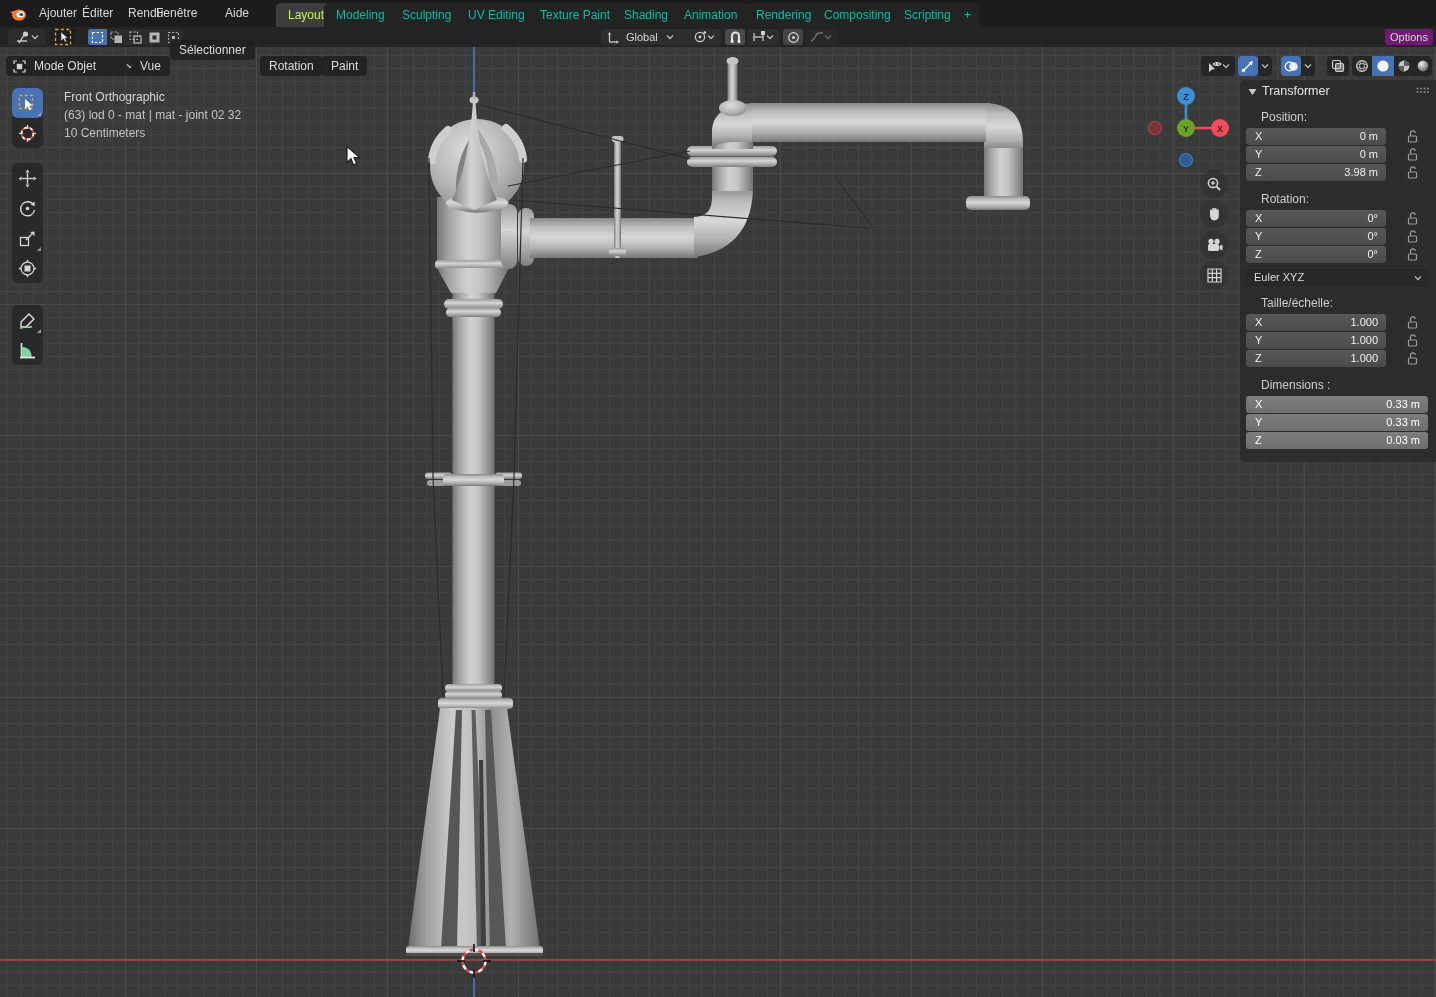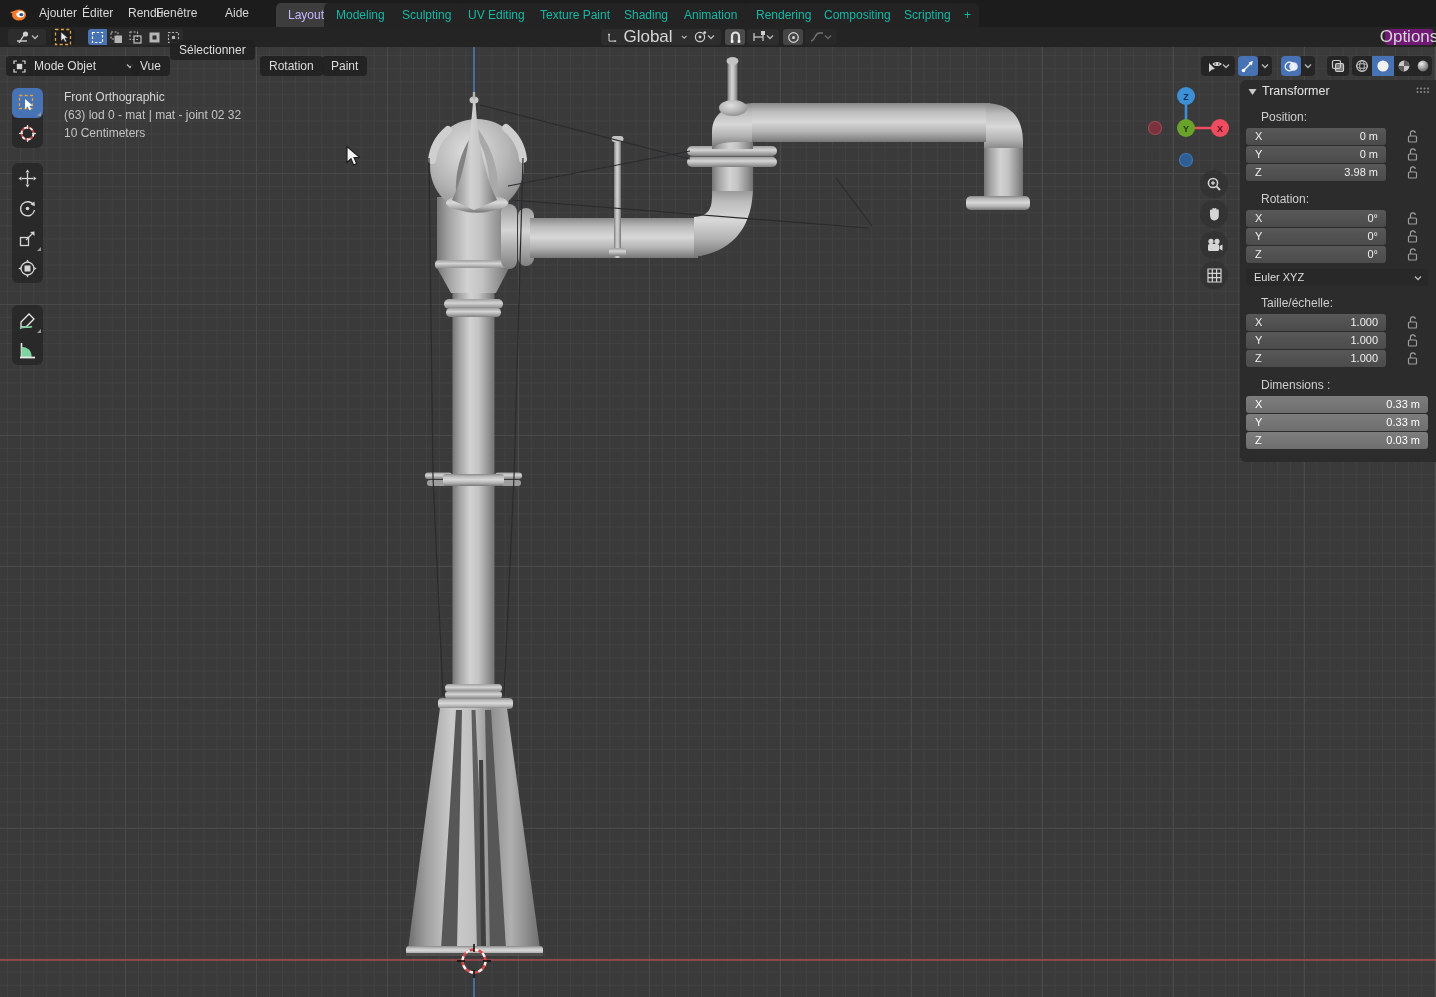--- a/index.html
+++ b/index.html
@@ -16,29 +16,29 @@
       linear-gradient(#424242 1px,transparent 1px),
       linear-gradient(90deg,#424242 1px,transparent 1px);
     background-size:131px 131px,131px 131px,13.1px 13.1px,13.1px 13.1px;
     background-position:-2px -5px,-6px 0,-2px -5px,-6px 0;}
   #scene{left:0;top:0;width:1436px;height:997px;pointer-events:none;}
 
   
   #topbar{left:0;top:0;width:1436px;height:27px;background:#1c1c1c;border-bottom:1px solid #141414;}
   .menu-item{position:absolute;top:0;height:27px;line-height:27px;color:#d8d8d8;font-size:12px;padding:0 9px;border-radius:4px;}
   .tab{position:absolute;top:3px;height:24px;line-height:24px;font-size:12px;color:#14b8a6;background:#232323;border-radius:5px 5px 0 0;padding:0 12px;}
-  .tab.active{background:#3d3d3d;color:#c4b5fd;}
+  .tab.active{background:#3d3d3d;color:#bef264;}
 
   
   #toolsettings{left:0;top:27px;width:1436px;height:20px;background:#242424;}
   .ts-btn{position:absolute;top:2px;height:16px;border-radius:3px;background:#2d2d2d;display:flex;align-items:center;justify-content:center;}
   .seg{position:absolute;top:2px;height:16px;display:flex;background:#2b2b2b;border-radius:3px;overflow:hidden;}
   .seg .cell{width:19px;height:16px;display:flex;align-items:center;justify-content:center;}
   .cell.on{background:#4772b3;}
-  .lbl{color:#d6d6d6;font-size:17px;}
+  .lbl{color:#d6d6d6;font-size:11px;}
   .dim{opacity:.45;}
 
   
   .hdr-btn{position:absolute;height:20px;line-height:20px;background:rgba(32,32,32,.88);border-radius:4px;color:#dcdcdc;font-size:12px;padding:0 9px;}
   .hdr-ico{position:absolute;height:20px;background:rgba(35,35,35,.9);border-radius:4px;display:flex;align-items:center;justify-content:center;}
   .hdr-ico.on{background:#4772b3;}
 
   
   .tgroup{position:absolute;left:12px;width:31px;background:rgba(40,40,40,.92);border-radius:6px;}
   .tool{width:31px;height:30px;display:flex;align-items:center;justify-content:center;position:relative;}

